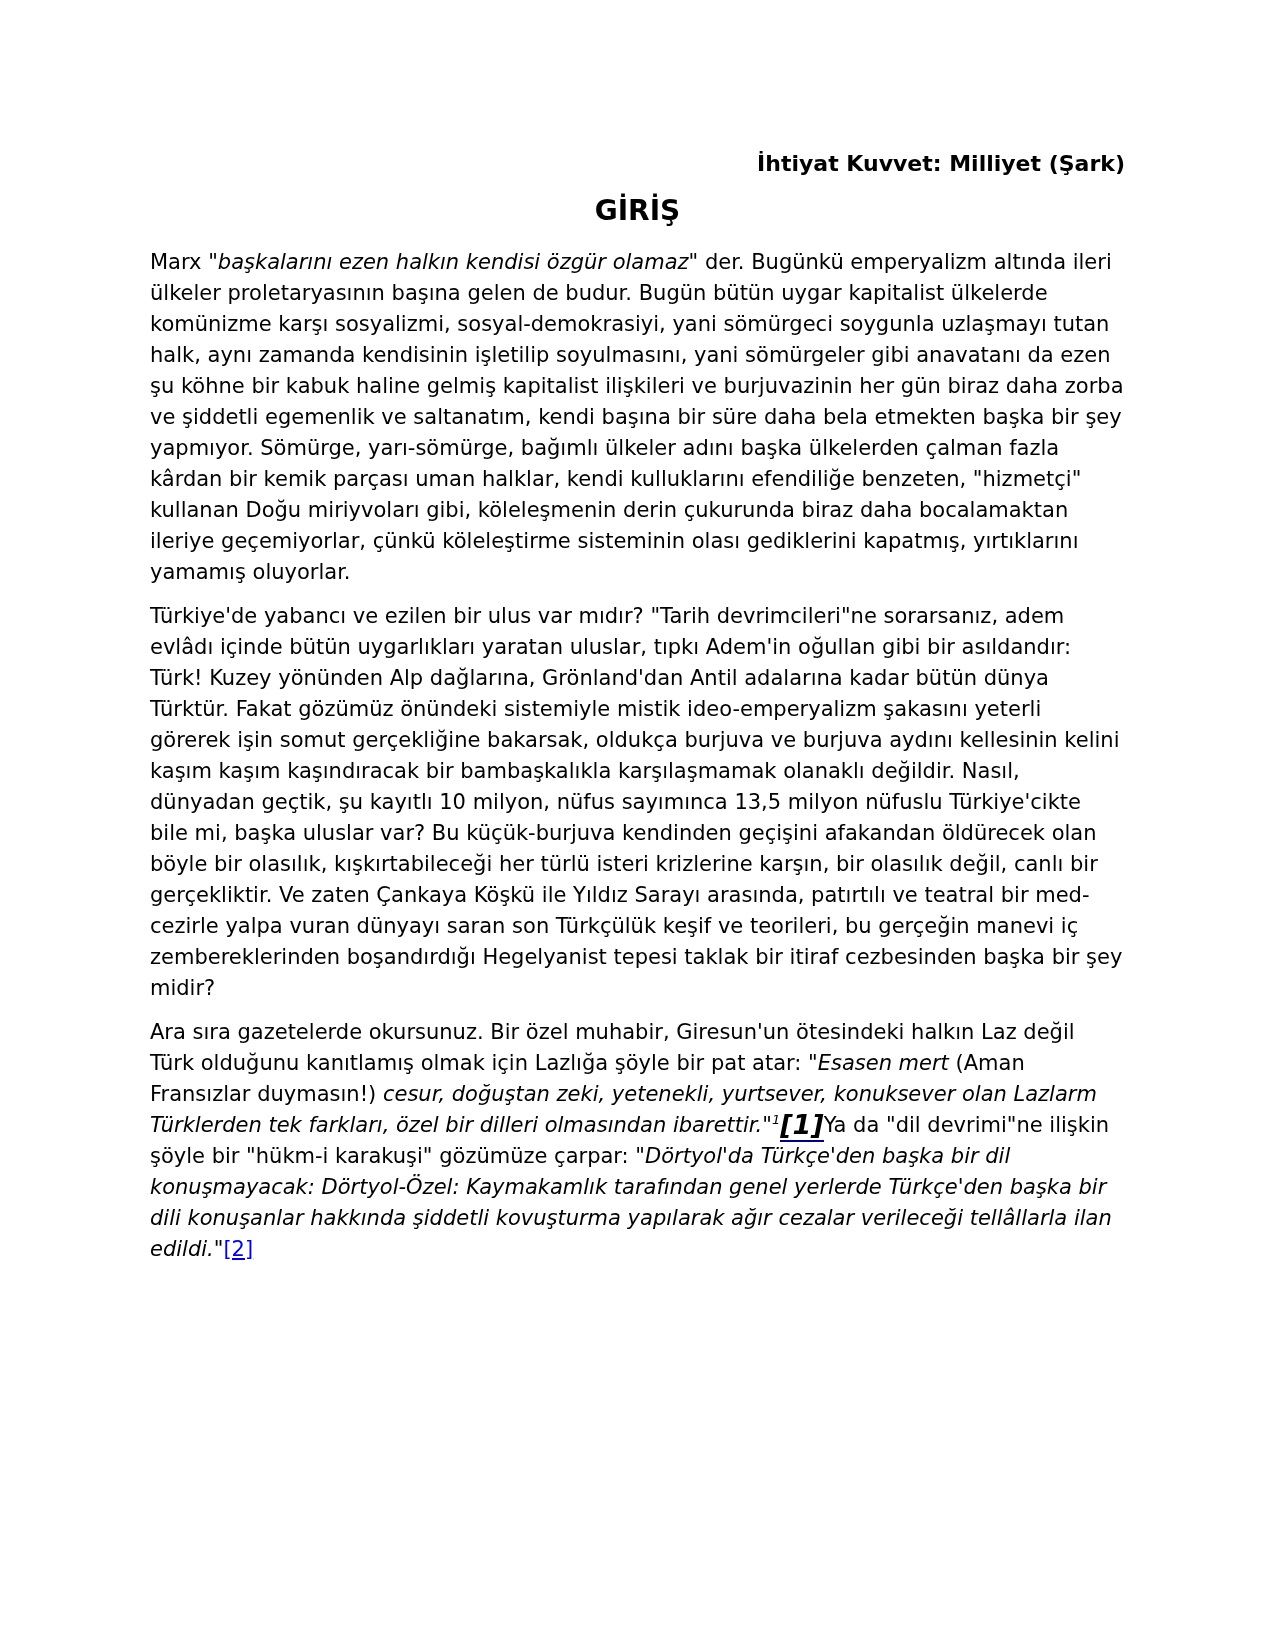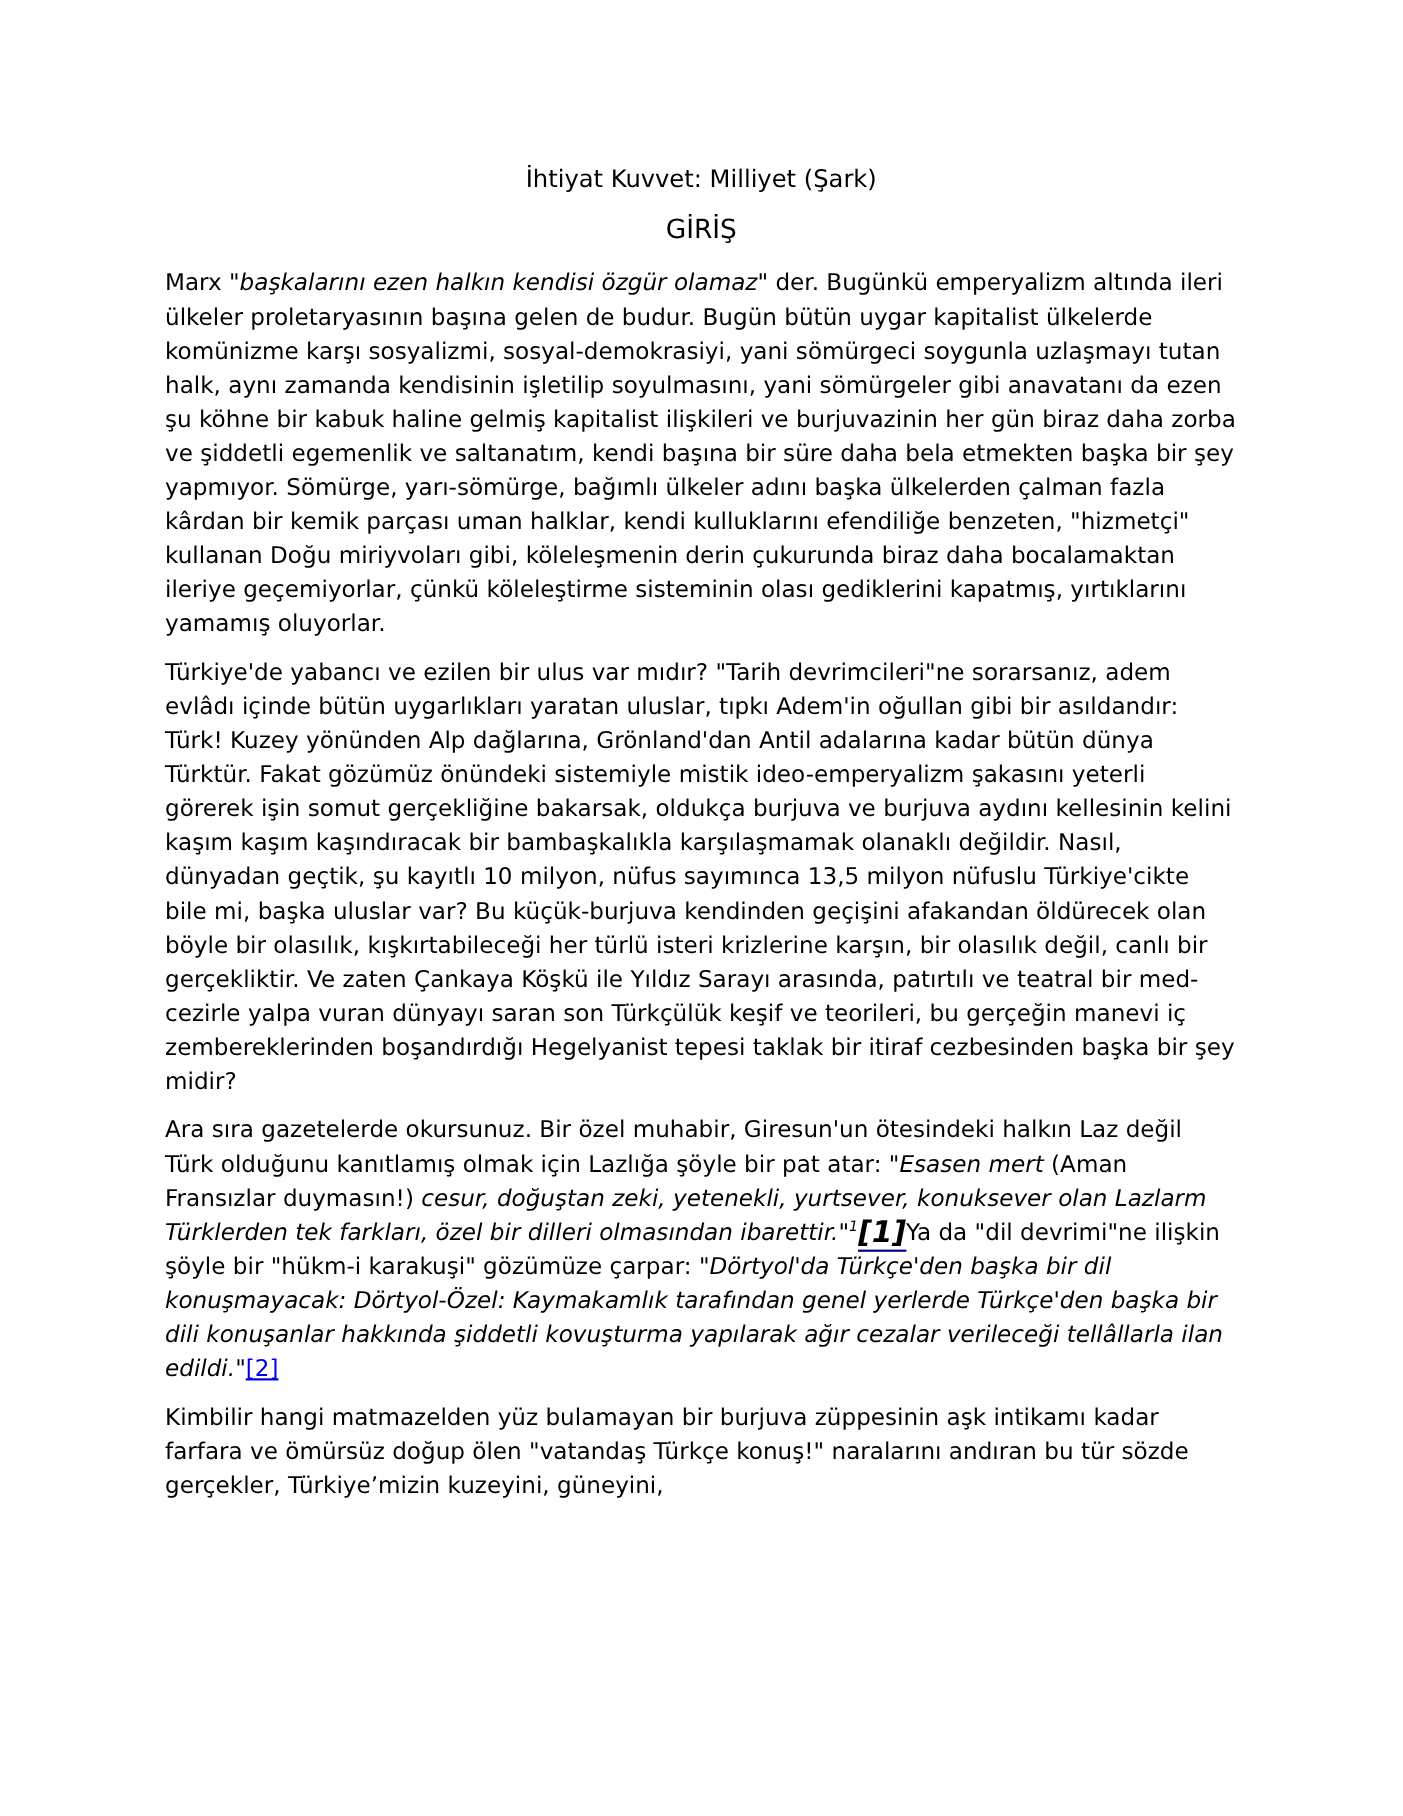--- a/index.html
+++ b/index.html
@@ -16,28 +16,28 @@
   }
   .page {
     box-sizing: border-box;
     width: 1275px;
     height: 1651px;
     padding: 150px 150px 0 150px;
     background: #ffffff;
   }
   .doc-title {
     font-size: 22px;
-    font-weight: normal;
-    text-align: center;
+    font-weight: bold;
+    text-align: right;
     margin: 0 0 16px 0;
     line-height: 1.25;
   }
   .doc-heading {
-    font-size: 24px;
-    font-weight: normal;
+    font-size: 28px;
+    font-weight: bold;
     text-align: center;
     margin: 0 0 20px 0;
     line-height: 1.2;
   }
   .doc-body p.para {
     font-size: 21px;
     line-height: 31px;
     margin: 0 0 13px 0;
     text-align: left;
   }
@@ -68,15 +68,14 @@
 </head>
 <body>
 
 <div class="page">
   <h1 class="doc-title">İhtiyat Kuvvet: Milliyet (Şark)</h1>
   <h2 class="doc-heading">GİRİŞ</h2>
   <div class="doc-body" id="doc-body">
       <p class="para"><span class="run normal">Marx "</span><span class="run italic">başkalarını ezen halkın kendisi özgür olamaz</span><span class="run normal">" der. Bugünkü emperyalizm altında ileri ülkeler proletaryasının başına gelen de budur. Bugün bütün uygar kapitalist ülkelerde komünizme karşı sosyalizmi, sosyal-demokrasiyi, yani sömürgeci soygunla uzlaşmayı tutan halk, aynı zamanda kendisinin işletilip soyulmasını, yani sömürgeler gibi anavatanı da ezen şu köhne bir kabuk haline gelmiş kapitalist ilişkileri ve burjuvazinin her gün biraz daha zorba ve şiddetli egemenlik ve saltanatım, kendi başına bir süre daha bela etmekten başka bir şey yapmıyor. Sömürge, yarı-sömürge, bağımlı ülkeler adını başka ülkelerden çalman fazla kârdan bir kemik parçası uman halklar, kendi kulluklarını efendiliğe benzeten, "hizmetçi" kullanan Doğu miriyvoları gibi, köleleşmenin derin çukurunda biraz daha bocalamaktan ileriye geçemiyorlar, çünkü köleleştirme sisteminin olası gediklerini kapatmış, yırtıklarını yamamış oluyorlar.</span></p>
       <p class="para"><span class="run normal">Türkiye'de yabancı ve ezilen bir ulus var mıdır? "Tarih devrimcileri"ne sorarsanız, adem evlâdı içinde bütün uygarlıkları yaratan uluslar, tıpkı Adem'in oğullan gibi bir asıldandır: Türk! Kuzey yönünden Alp dağlarına, Grönland'dan Antil adalarına kadar bütün dünya Türktür. Fakat gözümüz önündeki sistemiyle mistik ideo-emperyalizm şakasını yeterli görerek işin somut gerçekliğine bakarsak, oldukça burjuva ve burjuva aydını kellesinin kelini kaşım kaşım kaşındıracak bir bambaşkalıkla karşılaşmamak olanaklı değildir. Nasıl, dünyadan geçtik, şu kayıtlı 10 milyon, nüfus sayımınca 13,5 milyon nüfuslu Türkiye'cikte bile mi, başka uluslar var? Bu küçük-burjuva kendinden geçişini afakandan öldürecek olan böyle bir olasılık, kışkırtabileceği her türlü isteri krizlerine karşın, bir olasılık değil, canlı bir gerçekliktir. Ve zaten Çankaya Köşkü ile Yıldız Sarayı arasında, patırtılı ve teatral bir med-cezirle yalpa vuran dünyayı saran son Türkçülük keşif ve teorileri, bu gerçeğin manevi iç zembereklerinden boşandırdığı Hegelyanist tepesi taklak bir itiraf cezbesinden başka bir şey midir?</span></p>
       <p class="para"><span class="run normal">Ara sıra gazetelerde okursunuz. Bir özel muhabir, Giresun'un ötesindeki halkın Laz değil Türk olduğunu kanıtlamış olmak için Lazlığa şöyle bir pat atar: </span><span class="run italic">"Esasen mert </span><span class="run normal">(Aman Fransızlar duymasın!) </span><span class="run italic">cesur, doğuştan zeki, yetenekli, yurtsever, konuksever olan Lazlarm Türklerden tek farkları, özel bir dilleri olmasından ibarettir."</span><span class="run sup">1</span><a href="#" class="fn-bold">[1]</a><span class="run normal">Ya da "dil devrimi"ne ilişkin şöyle bir "hükm-i karakuşi" gözümüze çarpar: </span><span class="run italic">"Dörtyol'da Türkçe'den başka bir dil konuşmayacak: Dörtyol-Özel: Kaymakamlık tarafından genel yerlerde Türkçe'den başka bir dili konuşanlar hakkında şiddetli kovuşturma yapılarak ağır cezalar verileceği tellâllarla ilan edildi."</span><a href="#" class="fn-link">[2]</a></p>
-      <p class="para"><span class="run normal">Kimbilir hangi matmazelden yüz bulamayan bir burjuva züppesinin aşk intikamı kadar farfara ve ömürsüz doğup ölen "vatandaş Türkçe konuş!" naralarını andıran bu tür sözde gerçekler, Türkiye’mizin kuzeyini, güneyini,</span></p>
     </div>
 </div>
 
 </body></html>

